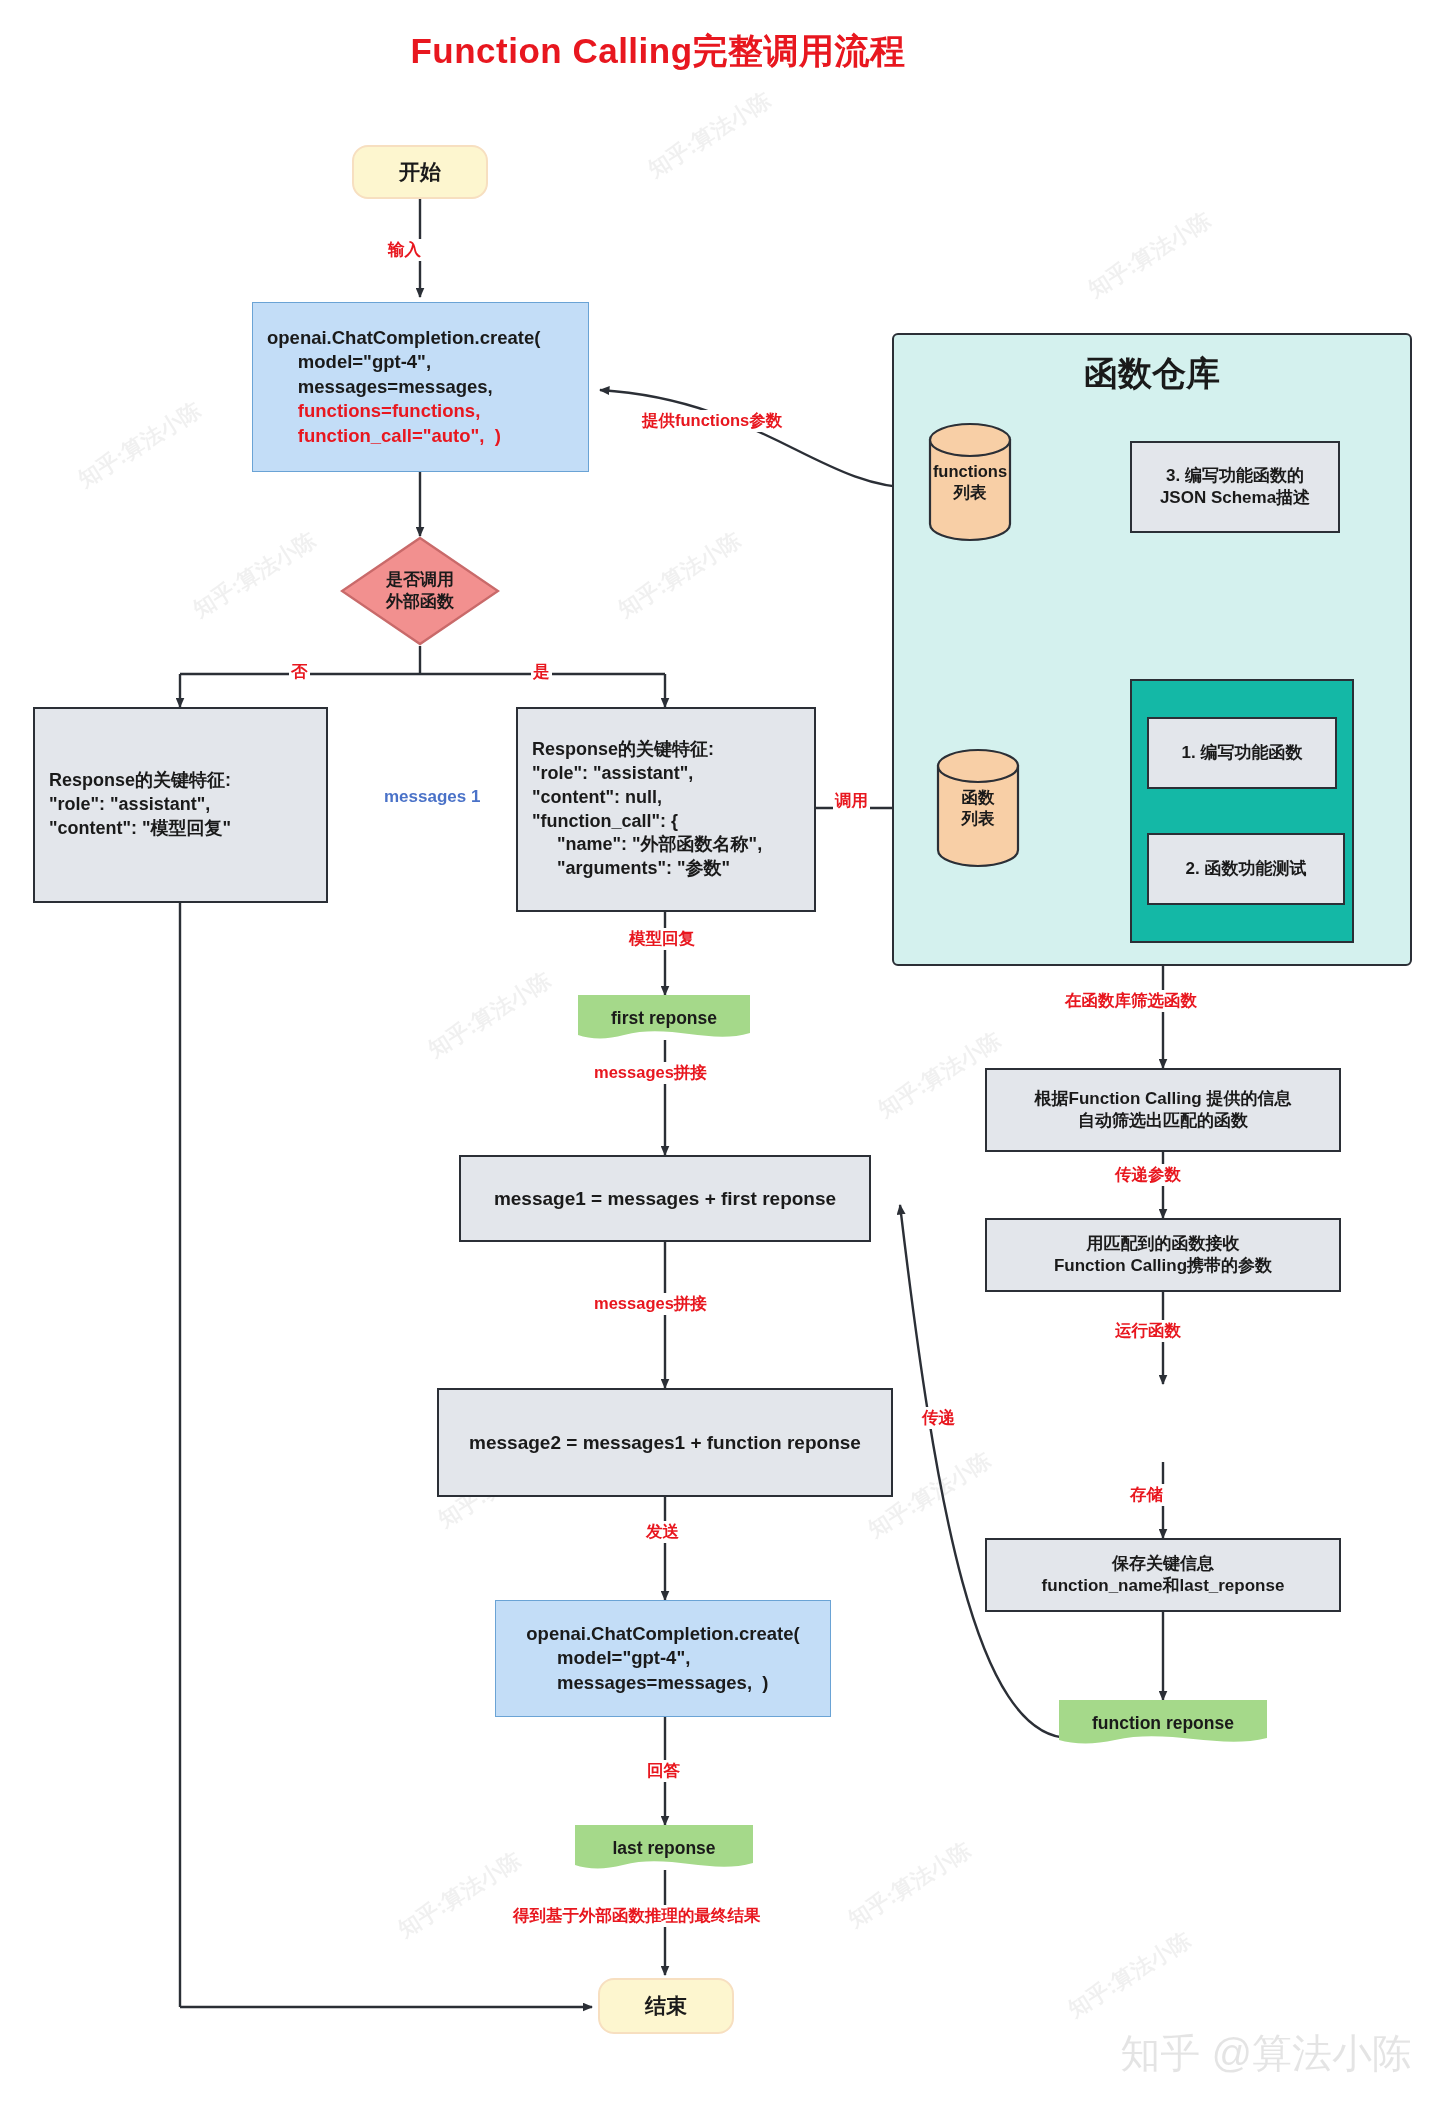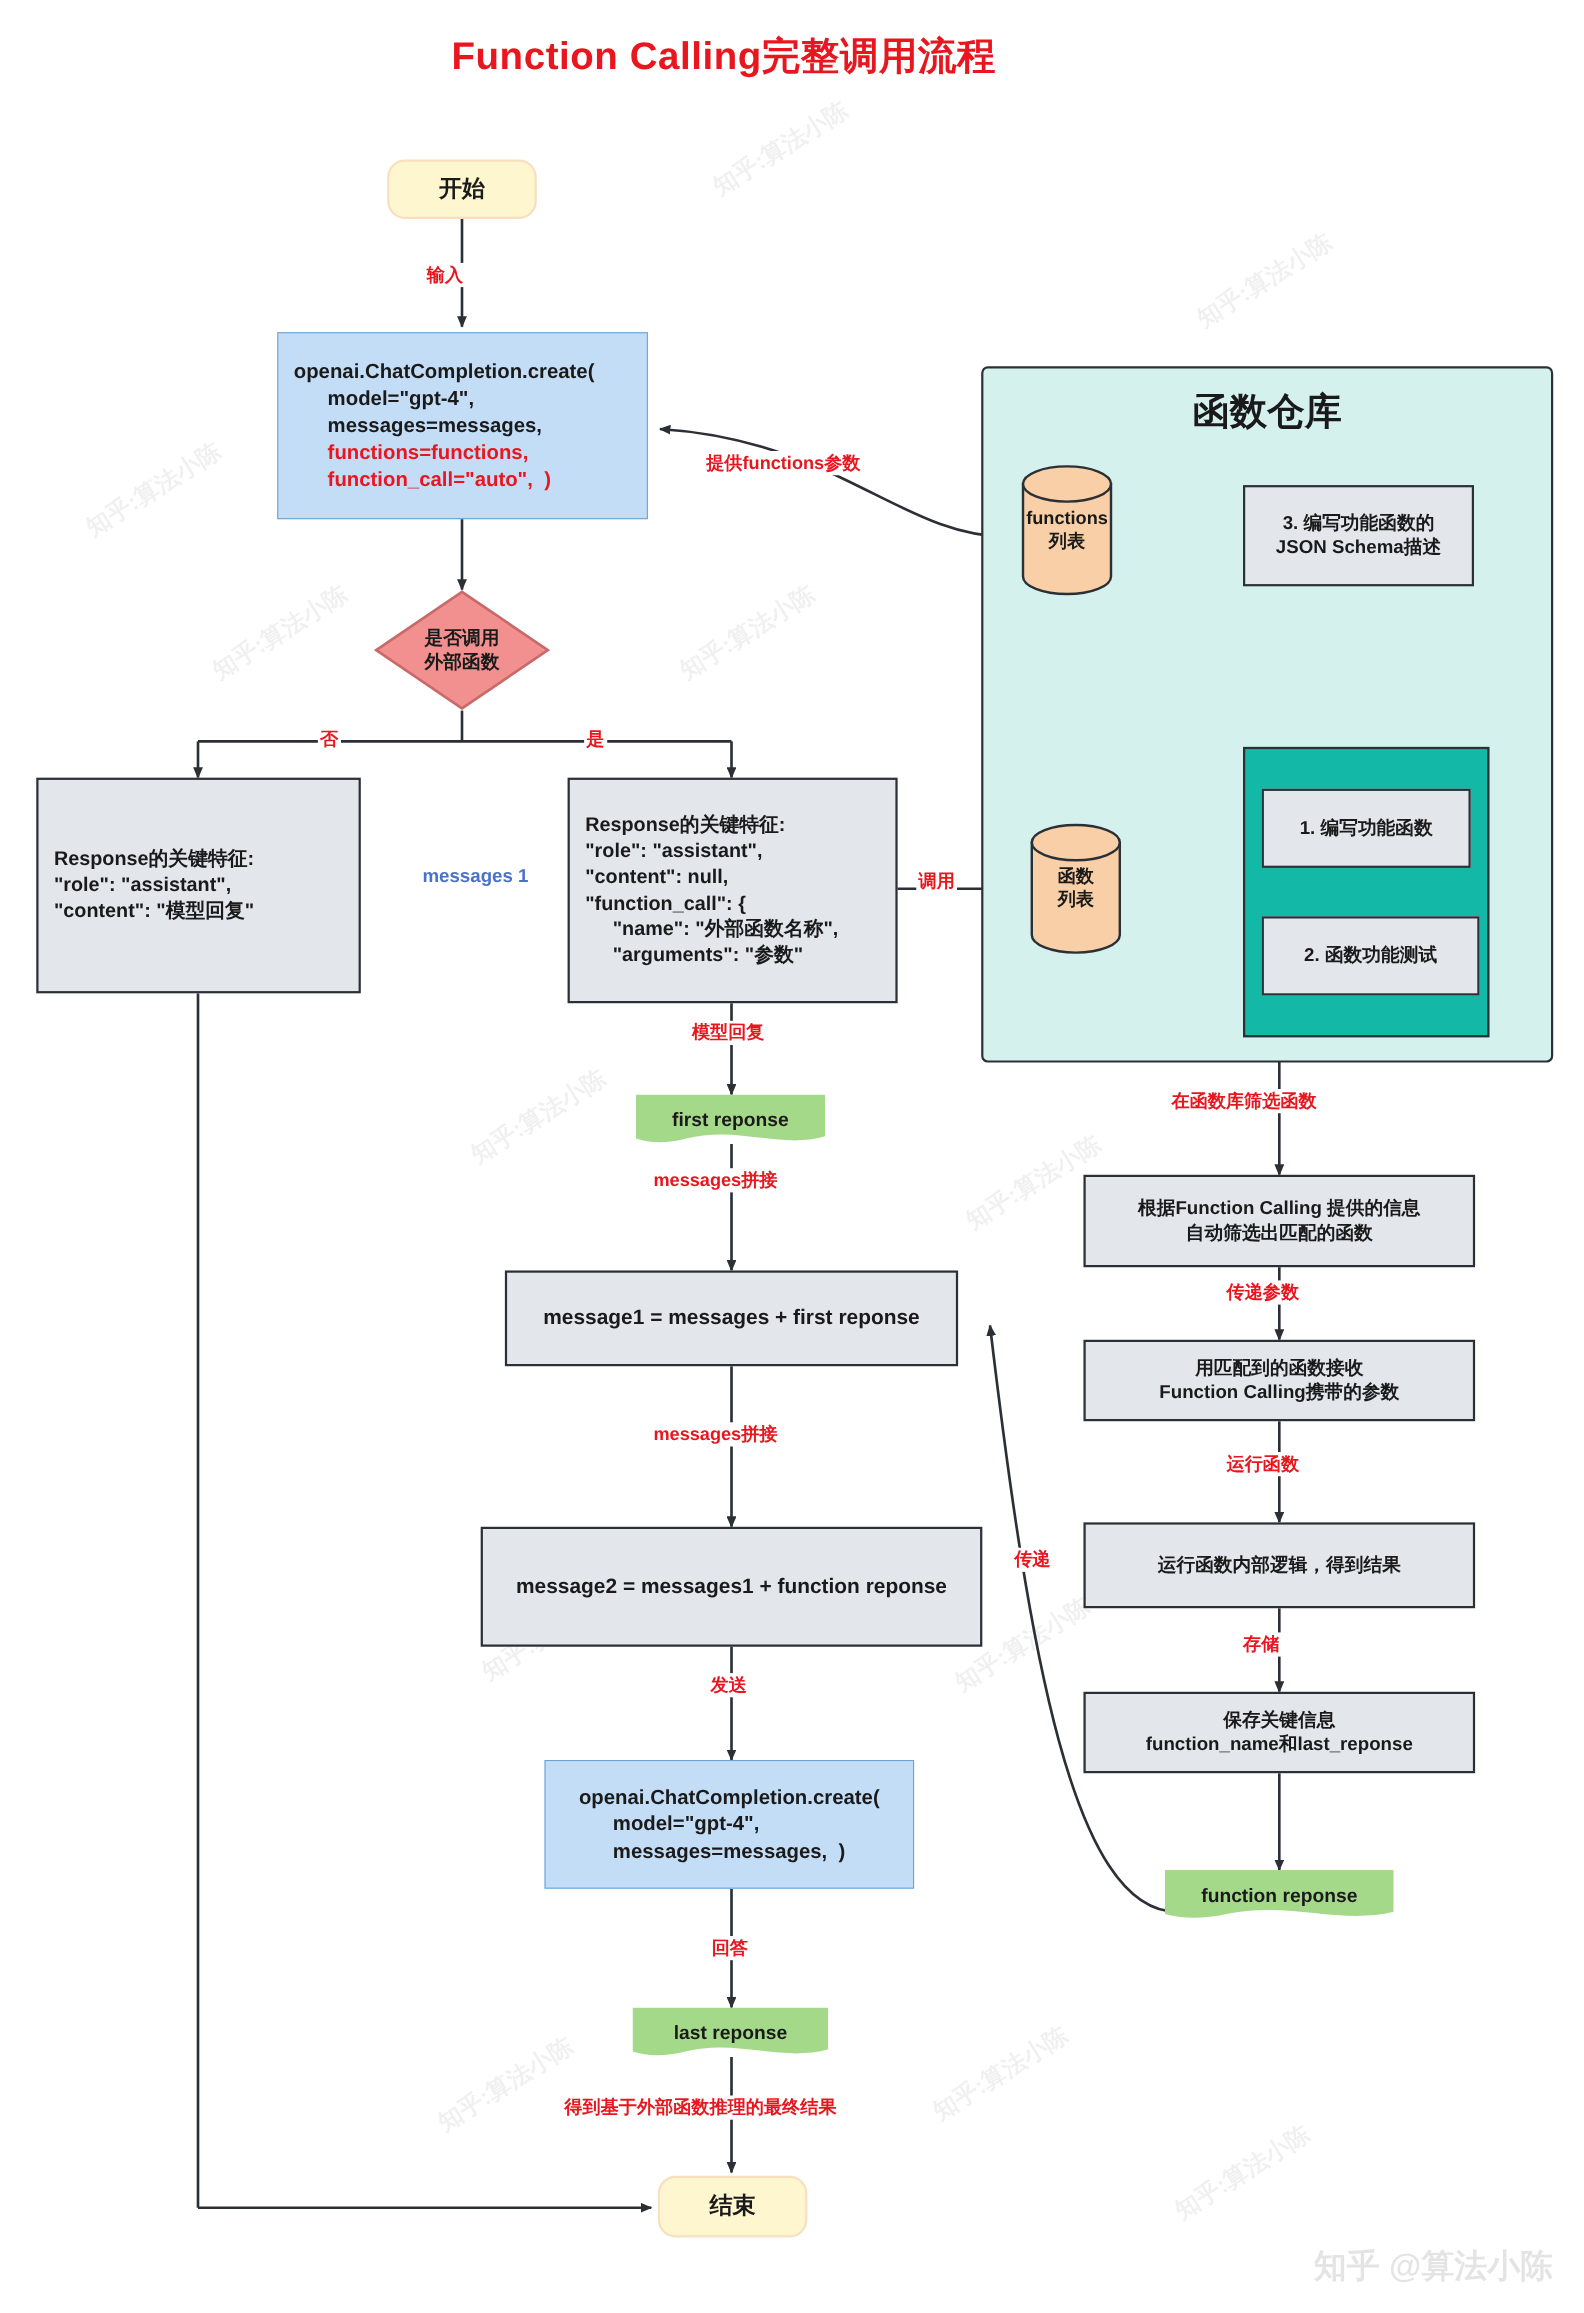--- a/index.html
+++ b/index.html
@@ -53,21 +53,21 @@
       font-size:16.5px;font-weight:bold;color:#1a1a1a;line-height:1.25;}
 
   
   .elabel{position:absolute;font-size:16.5px;font-weight:bold;color:#e8171f;white-space:nowrap;z-index:5;
           background:#ffffff;padding:0 2px;}
   .elabel.blue{color:#4a72c8;font-size:17px;}
 
   
   .wm{position:absolute;color:#000;opacity:.055;font-size:22px;font-weight:bold;
       transform:rotate(-32deg);white-space:nowrap;z-index:0;user-select:none;}
-  .sig{position:absolute;right:28px;bottom:22px;font-size:30px;font-weight:bold;
+  .sig{position:absolute;right:28px;bottom:22px;font-size:40px;font-weight:normal;
        color:#000;opacity:.10;white-space:nowrap;z-index:6;}
 
   #title{position:absolute;top:28px;left:0;width:1316px;text-align:center;
          font-size:35px;font-weight:bold;color:#e8171f;letter-spacing:.5px;z-index:6;}
 </style>
 </head>
 <body>
 
 <div id="stage">
 
@@ -245,23 +245,20 @@
 
   <div class="node process" style="left:985px;top:1218px;width:356px;height:74px;font-size:17px;">
     <div>
       <span class="ln">用匹配到的函数接收</span>
       <span class="ln">Function Calling携带的参数</span>
     </div>
   </div>
 
   <div class="elabel" style="left:1113px;top:1320px;">运行函数</div>
 
-  <div class="node process" style="left:985px;top:1384px;width:356px;height:78px;font-size:17px;">
-    <span>运行函数内部逻辑，得到结果</span>
-  </div>
 
   <div class="elabel" style="left:1128px;top:1484px;">存储</div>
 
   <div class="node process" style="left:985px;top:1538px;width:356px;height:74px;font-size:17px;">
     <div>
       <span class="ln">保存关键信息</span>
       <span class="ln">function_name和last_reponse</span>
     </div>
   </div>
 

